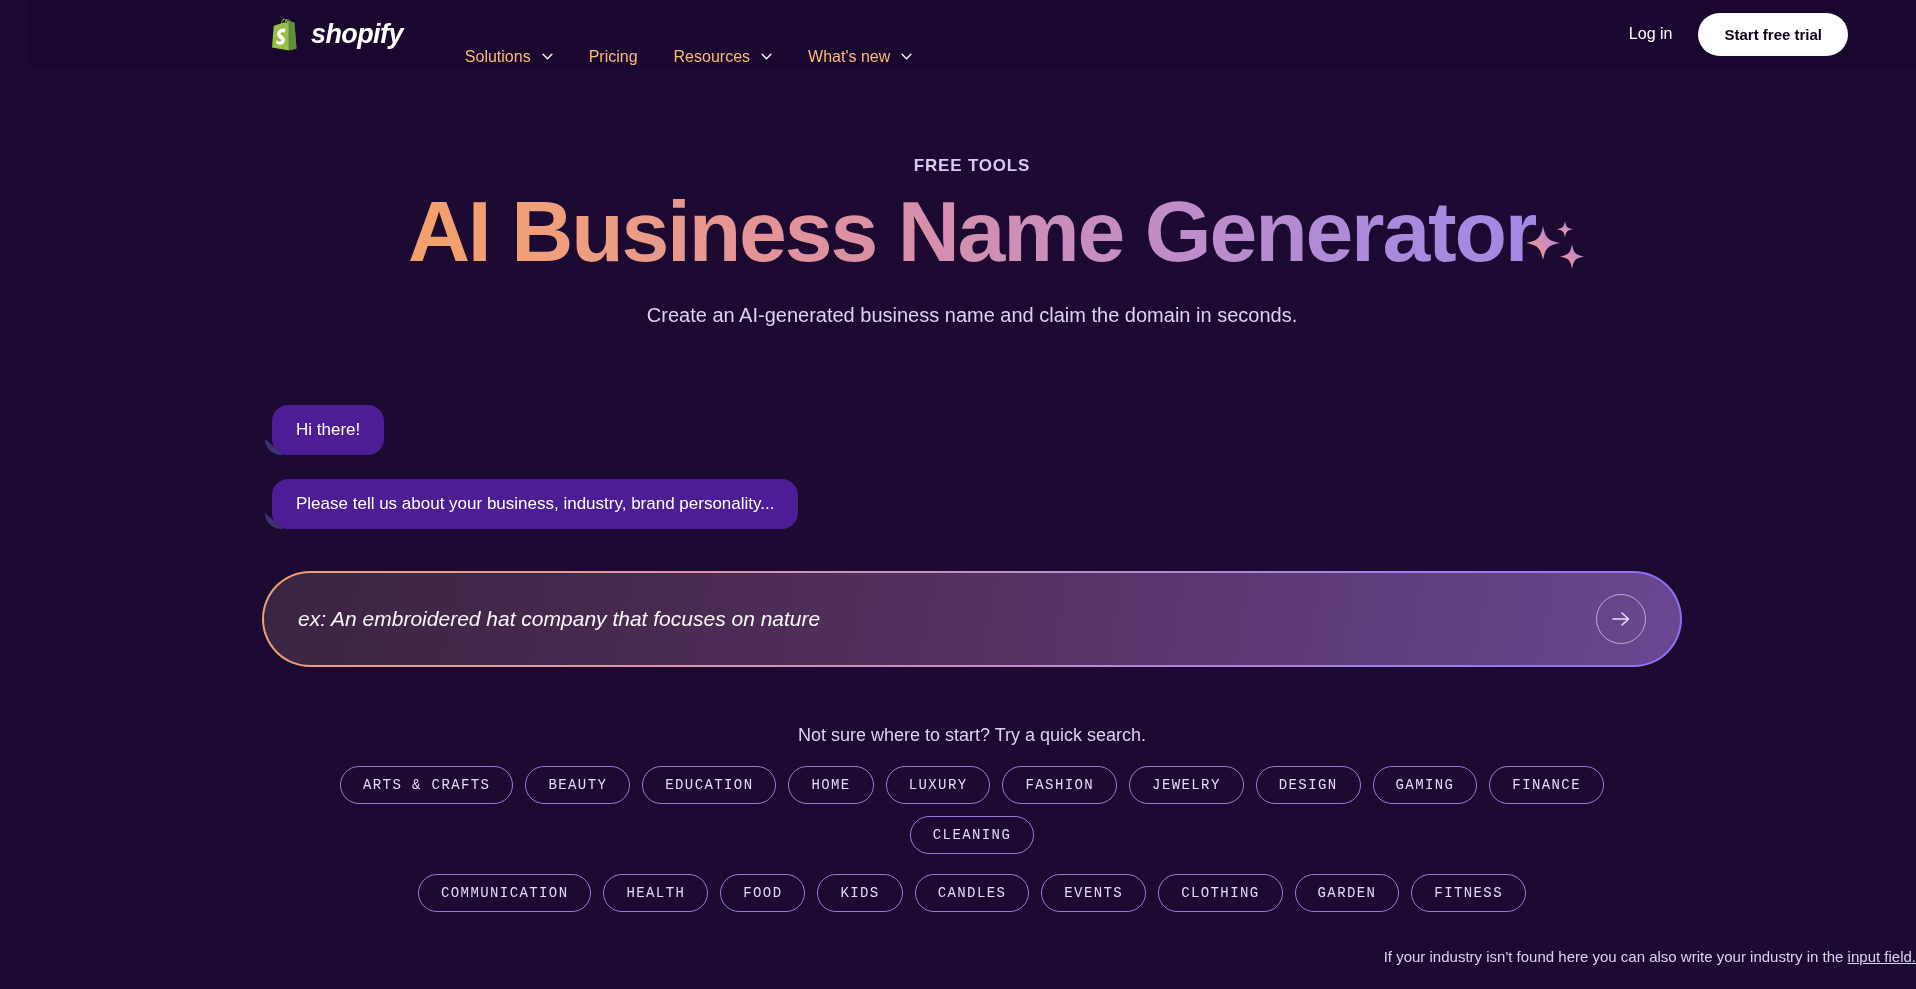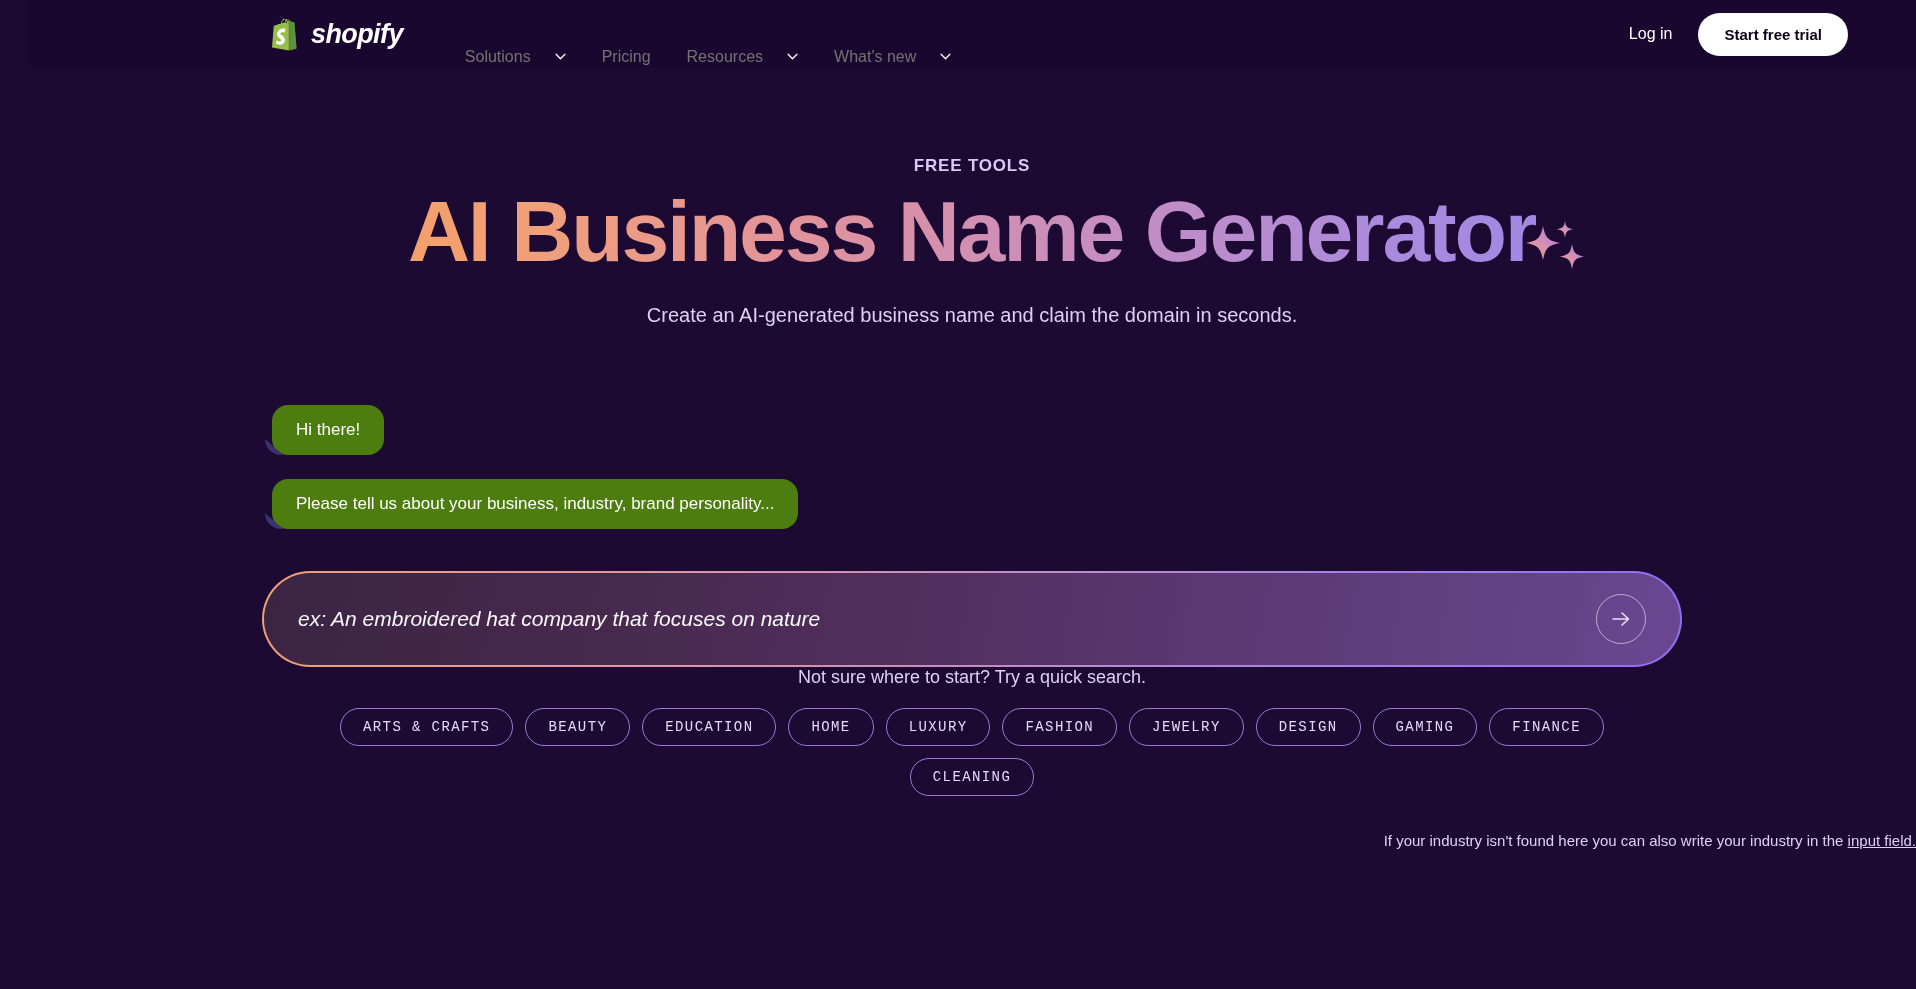--- a/index.html
+++ b/index.html
@@ -25,22 +25,22 @@
   .logo-word {
     color: #ffffff;
     font-size: 27px;
     font-weight: bold;
     font-style: italic;
     letter-spacing: -0.6px;
     line-height: 1;
   }
   .nav { display: flex; align-items: center; gap: 36px; }
   .nav-item {
-    display: flex; align-items: center; gap: 24px;
-    color: #737373;
+    display: flex; align-items: center; gap: 11px;
+    color: #fdba74;
     font-size: 16px;
     line-height: 1;
     cursor: pointer;
     white-space: nowrap;
     margin-top: 45px;
   }
   .chev { width: 11px; height: 7px; display: block; opacity: .95; }
   .header-right { margin-left: auto; display: flex; align-items: center; gap: 26px; }
   .login { color: #fff; font-size: 16px; cursor: pointer; }
   .cta {
@@ -90,21 +90,21 @@
     color: #ded2f2;
     font-size: 20px;
     margin-top: 24px;
   }
 
   
   .chat { width: 1420px; margin: 78px auto 0; padding-left: 10px; }
   .bubble {
     position: relative;
     display: inline-block;
-    background: #4d7c0f;
+    background: #4c1d95;
     color: #ffffff;
     font-size: 17px;
     border-radius: 16px;
     padding: 15px 24px;
   }
   .bubble::after {
     content: "";
     position: absolute;
     left: -7px;
     bottom: 0;
@@ -154,21 +154,21 @@
     width: 50px; height: 50px;
     border-radius: 50%;
     border: 1.6px solid rgba(255,255,255,.55);
     background: transparent;
     display: flex; align-items: center; justify-content: center;
     cursor: pointer;
   }
   .send-btn svg { width: 26px; height: 26px; display: block; }
 
   
-  .quick { text-align: center; }
+  .quick { text-align: center; margin-top: 58px; }
   .quick-label { color: #ded2f2; font-size: 18px; }
   .chips {
     display: flex;
     flex-wrap: wrap;
     justify-content: center;
     gap: 12px;
     margin-top: 20px;
     padding: 0 280px;
   }
   .chip {
@@ -286,19 +286,30 @@
         <button class="chip">EDUCATION</button>
         <button class="chip">HOME</button>
         <button class="chip">LUXURY</button>
         <button class="chip">FASHION</button>
         <button class="chip">JEWELRY</button>
         <button class="chip">DESIGN</button>
         <button class="chip">GAMING</button>
         <button class="chip">FINANCE</button>
         <button class="chip">CLEANING</button>
       </div>
+    <div class="chips" id="chips-row2">
+        <button class="chip">COMMUNICATION</button>
+        <button class="chip">HEALTH</button>
+        <button class="chip">FOOD</button>
+        <button class="chip">KIDS</button>
+        <button class="chip">CANDLES</button>
+        <button class="chip">EVENTS</button>
+        <button class="chip">CLOTHING</button>
+        <button class="chip">GARDEN</button>
+        <button class="chip">FITNESS</button>
+      </div>
   </div>
 
   <div class="footnote">
     <span>If your industry isn't found here you can also write your industry in the </span><a>input field.</a>
   </div>
 
 </div>
 
 </body></html>

